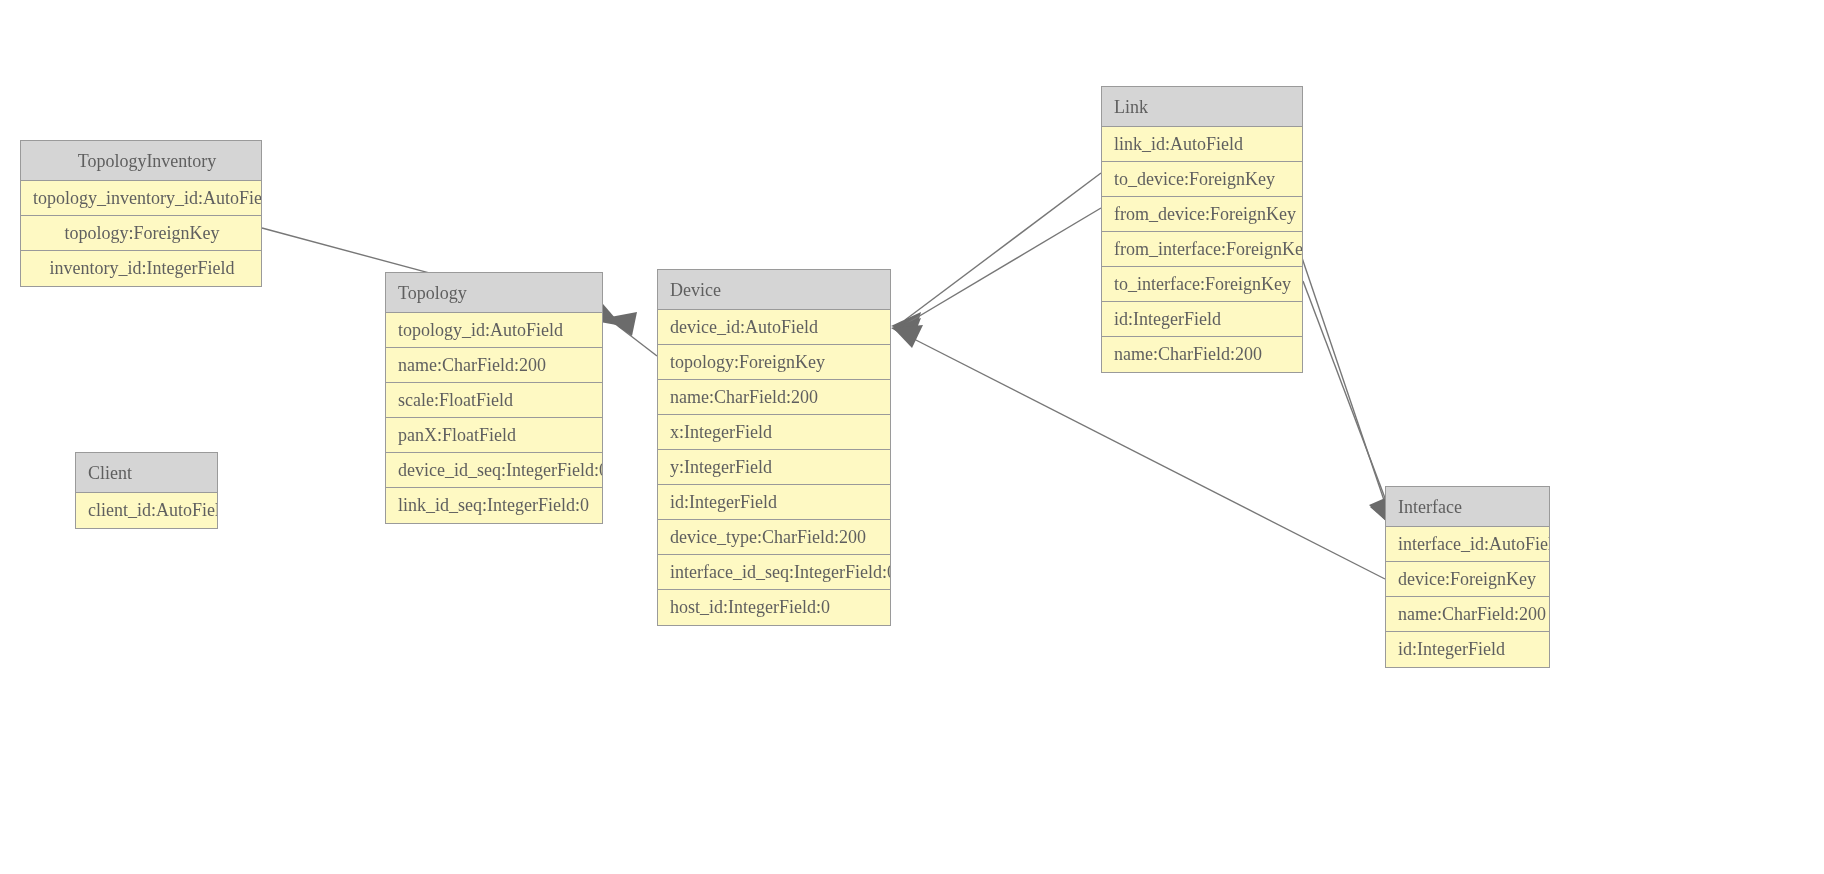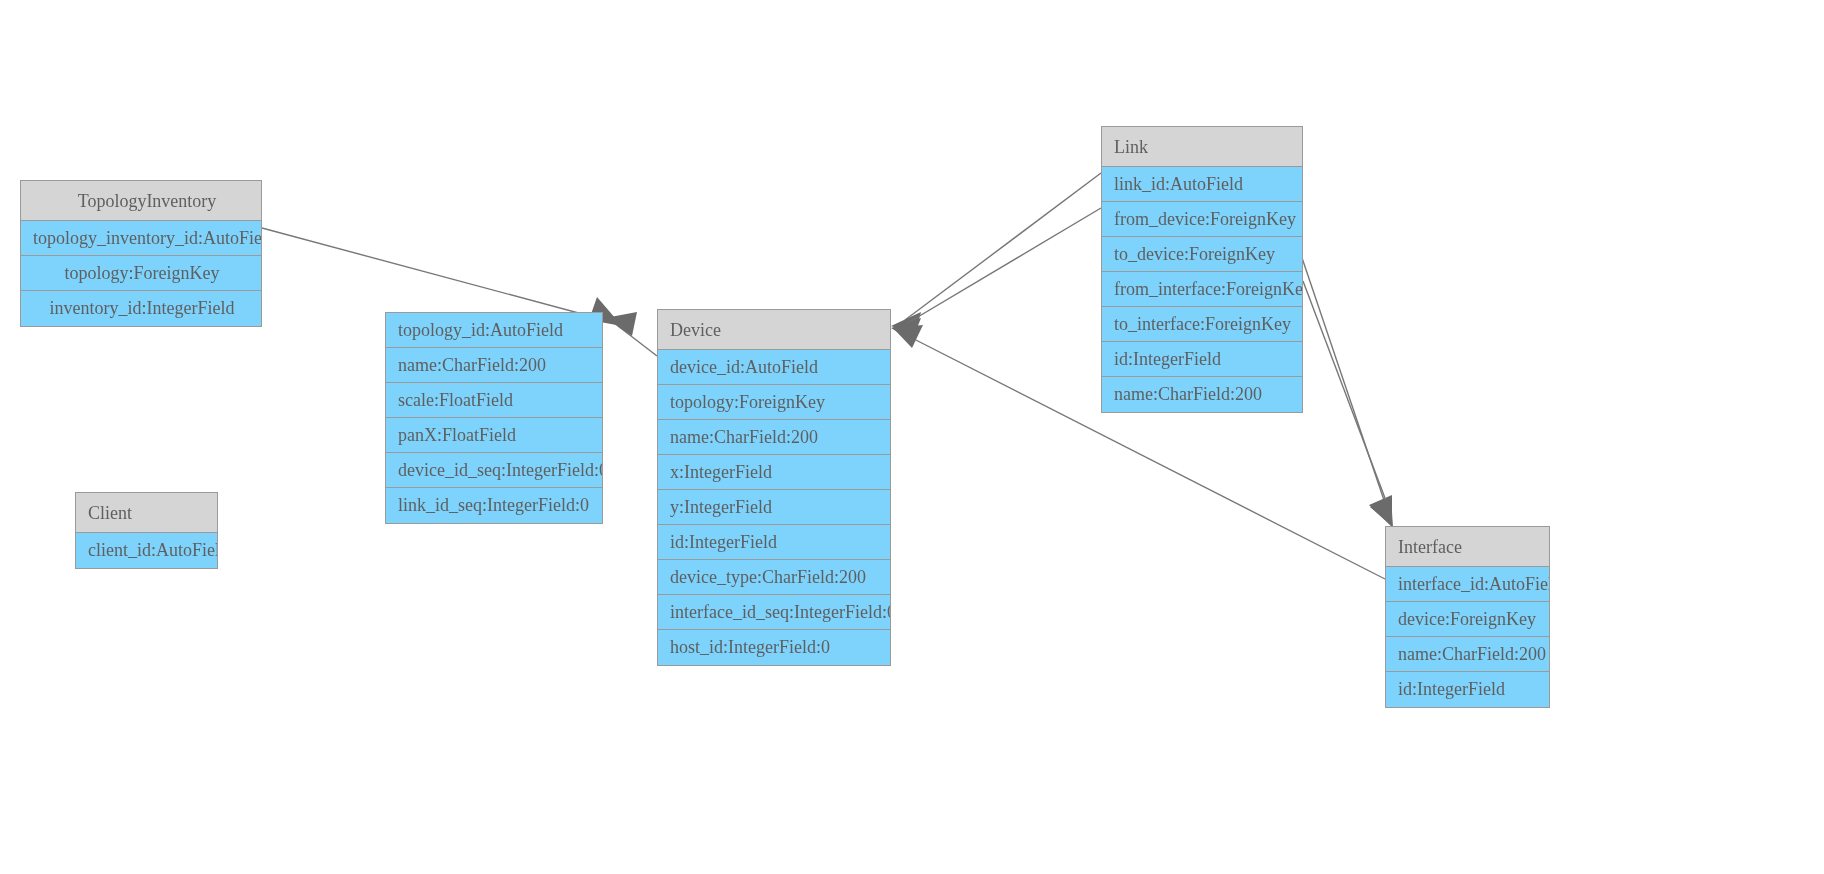--- a/index.html
+++ b/index.html
@@ -22,21 +22,20 @@
     width: 1824px;
     height: 874px;
     pointer-events: none;
   }
   .entity {
     position: absolute;
     box-sizing: border-box;
     border: 1px solid #9a9a9a;
     background: #ffffff;
     z-index: 2;
-    margin-top: 40px;
   }
   .entity-header {
     box-sizing: border-box;
     background: #d5d5d5;
     border-bottom: 1px solid #9a9a9a;
     color: #5f5f5f;
     font-size: 18px;
     line-height: 40px;
     height: 40px;
     padding: 0 0 0 12px;
@@ -44,21 +43,21 @@
     overflow: hidden;
   }
   .entity-row {
     box-sizing: border-box;
     border-bottom: 1px solid #9a9a9a;
     color: #5f5f5f;
     font-size: 18px;
     line-height: 34px;
     height: 35px;
     padding: 0 10px 0 12px;
-    background: #7dd3fc;
+    background: #fef9c3;
     white-space: nowrap;
     overflow: hidden;
   }
   .entity-row:last-child {
     border-bottom: none;
   }
 </style>
 </head>
 <body>
 
@@ -104,20 +103,21 @@
   </svg>
 
   <div class="entity" style="left:20px; top:140px; width:242px;text-align:center;">
     <div class="entity-header">TopologyInventory</div>
     <div class="entity-row">topology_inventory_id:AutoField</div>
     <div class="entity-row">topology:ForeignKey</div>
     <div class="entity-row">inventory_id:IntegerField</div>
   </div>
 
   <div class="entity" style="left:385px; top:272px; width:218px;">
+    <div class="entity-header">Topology</div>
     <div class="entity-row">topology_id:AutoField</div>
     <div class="entity-row">name:CharField:200</div>
     <div class="entity-row">scale:FloatField</div>
     <div class="entity-row">panX:FloatField</div>
     <div class="entity-row">device_id_seq:IntegerField:0</div>
     <div class="entity-row">link_id_seq:IntegerField:0</div>
   </div>
 
   <div class="entity" style="left:75px; top:452px; width:143px;">
     <div class="entity-header">Client</div>
@@ -133,22 +133,22 @@
     <div class="entity-row">y:IntegerField</div>
     <div class="entity-row">id:IntegerField</div>
     <div class="entity-row">device_type:CharField:200</div>
     <div class="entity-row">interface_id_seq:IntegerField:0</div>
     <div class="entity-row">host_id:IntegerField:0</div>
   </div>
 
   <div class="entity" style="left:1101px; top:86px; width:202px;">
     <div class="entity-header">Link</div>
     <div class="entity-row">link_id:AutoField</div>
+    <div class="entity-row">to_device:ForeignKey</div>
     <div class="entity-row">from_device:ForeignKey</div>
-    <div class="entity-row">to_device:ForeignKey</div>
     <div class="entity-row">from_interface:ForeignKey</div>
     <div class="entity-row">to_interface:ForeignKey</div>
     <div class="entity-row">id:IntegerField</div>
     <div class="entity-row">name:CharField:200</div>
   </div>
 
   <div class="entity" style="left:1385px; top:486px; width:165px;">
     <div class="entity-header">Interface</div>
     <div class="entity-row">interface_id:AutoField</div>
     <div class="entity-row">device:ForeignKey</div>

